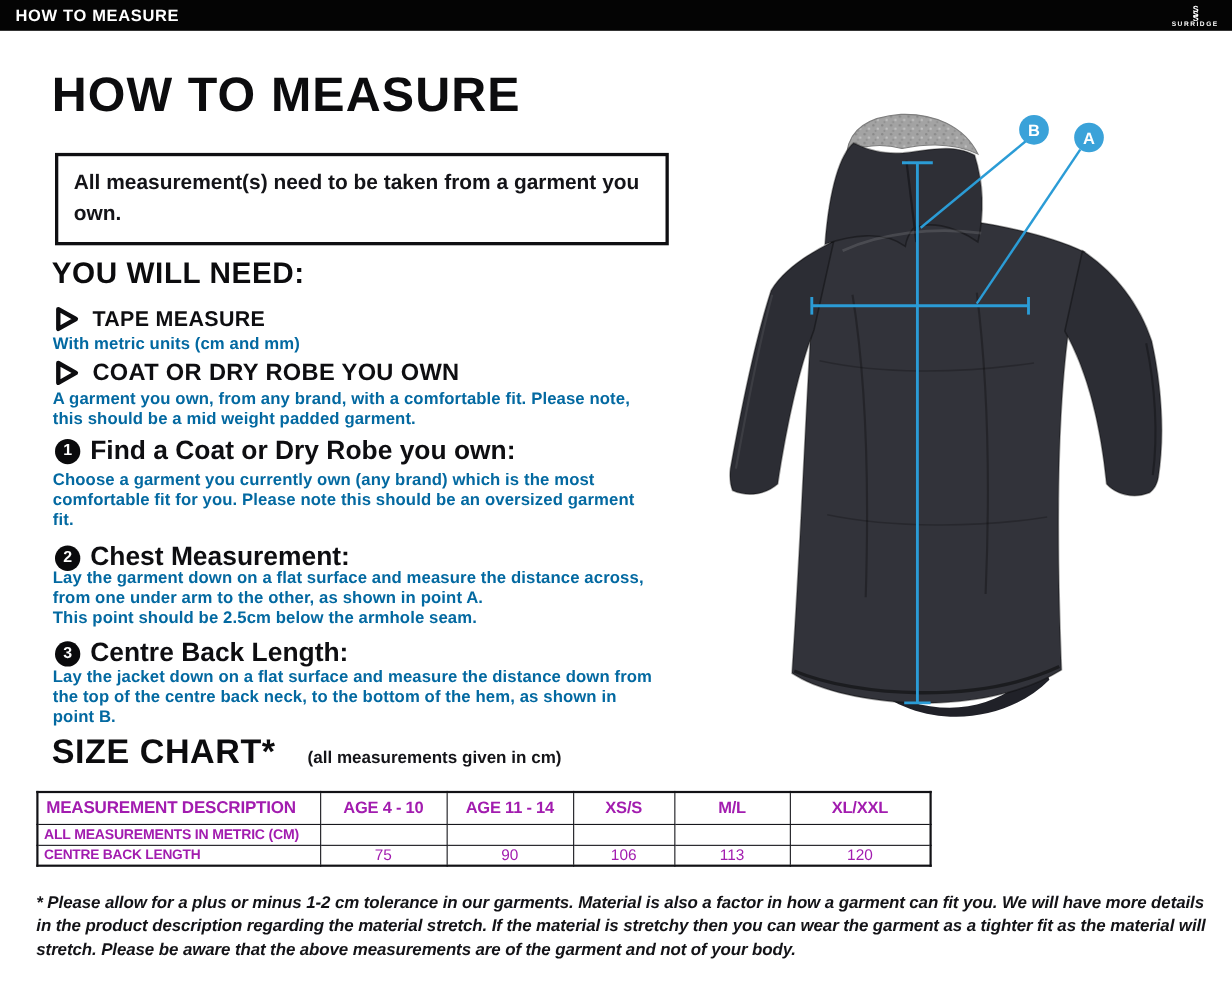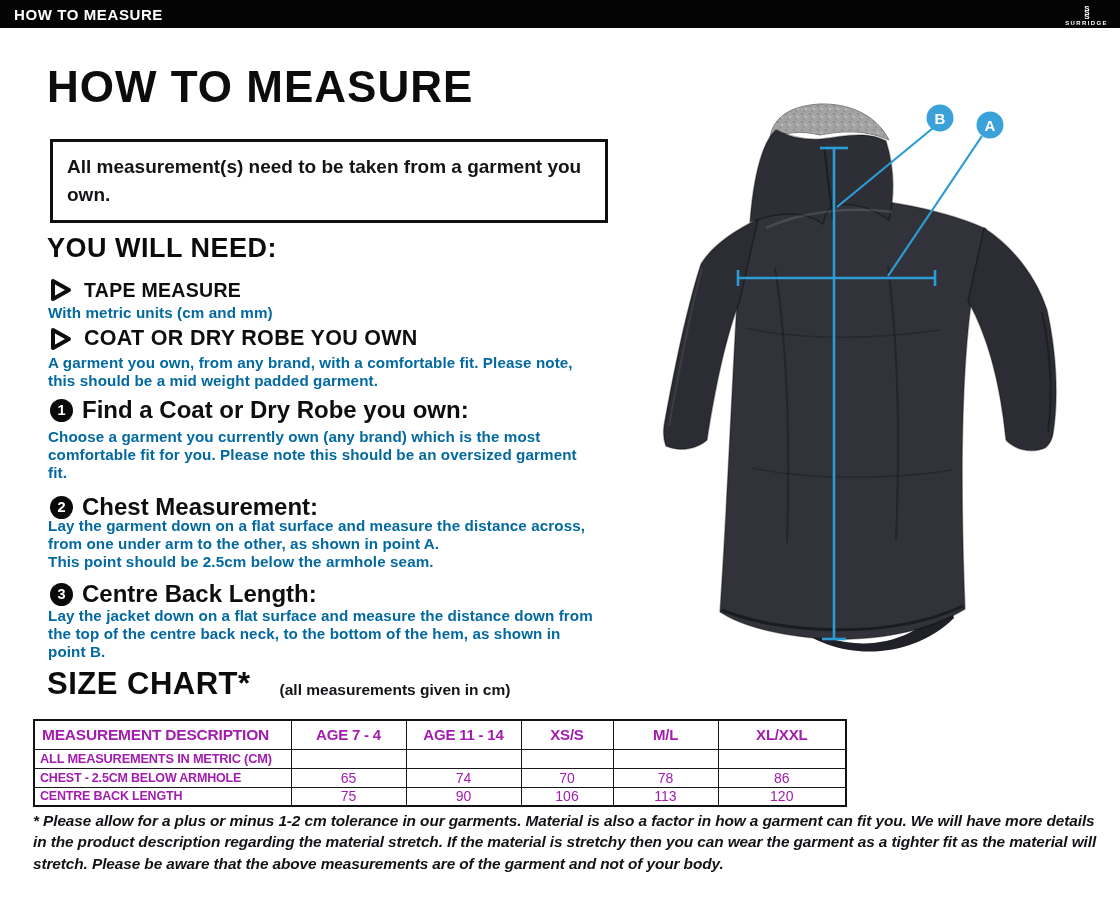--- a/index.html
+++ b/index.html
@@ -152,43 +152,35 @@
     <col style="width:257px">
       <col style="width:115px">
       <col style="width:115px">
     <col style="width:92px">
       <col style="width:105px">
       <col style="width:128px">
   </colgroup>
   <thead>
     <tr>
       <th class="desc">MEASUREMENT DESCRIPTION</th>
-      <th>AGE 7 - 4</th>
+      <th>AGE 4 - 10</th>
       <th>AGE 11 - 14</th>
       <th>XS/S</th>
       <th>M/L</th>
       <th>XL/XXL</th>
     </tr>
   </thead>
   <tbody>
     <tr class="metric">
       <td class="lbl">ALL MEASUREMENTS IN METRIC (CM)</td>
       <td></td>
       <td></td>
       <td></td>
       <td></td>
       <td></td>
-    </tr>
-    <tr>
-      <td class="lbl">CHEST - 2.5CM BELOW ARMHOLE</td>
-      <td>65</td>
-      <td>74</td>
-      <td>70</td>
-      <td>78</td>
-      <td>86</td>
     </tr>
     <tr>
       <td class="lbl">CENTRE BACK LENGTH</td>
       <td>75</td>
       <td>90</td>
       <td>106</td>
       <td>113</td>
       <td>120</td>
     </tr>
   </tbody>

